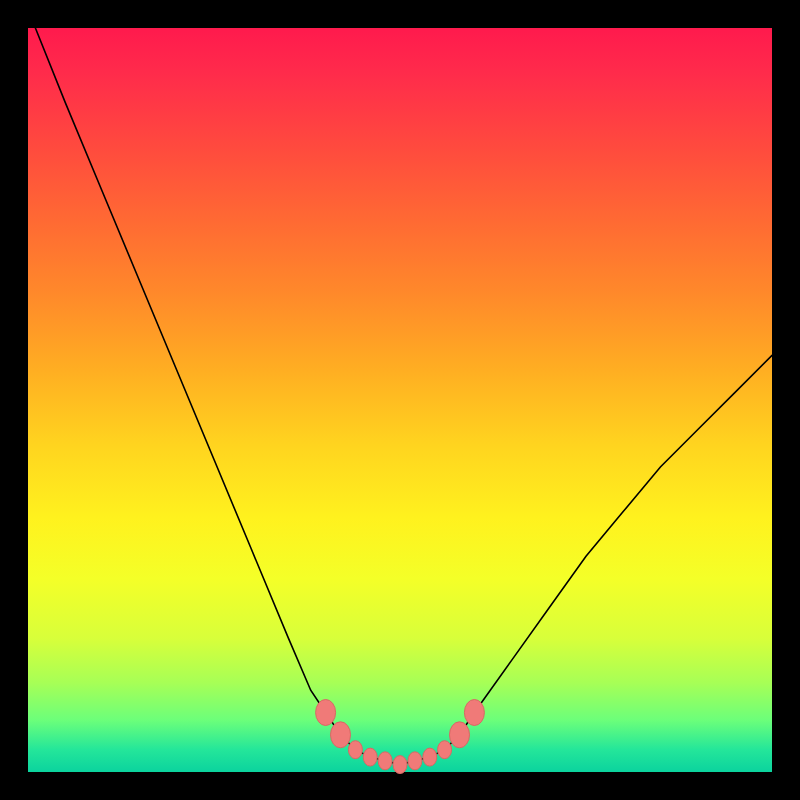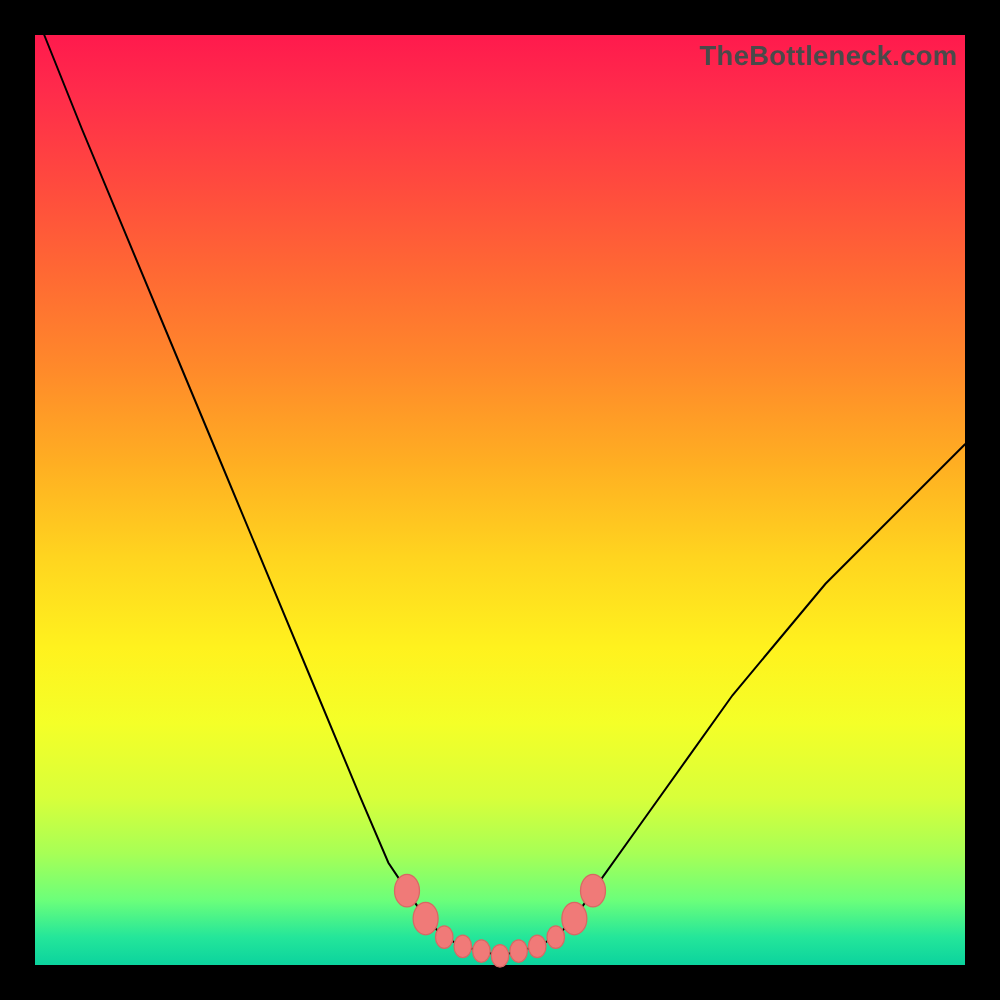--- a/index.html
+++ b/index.html
@@ -68,21 +68,20 @@
     fill: #f07a78;
     stroke: #d86864;
     stroke-width: 1;
   }
 </style>
 </head>
 <body>
 
 <div class="frame">
   <div class="plot-area">
-    <div class="watermark">TheBottleneck.com</div>
 
     <svg class="curve" viewBox="0 0 744 744" preserveAspectRatio="none">
       <path id="curve-path" class="curve-path" d="M7.4 0.0 L37.2 74.4 L74.4 163.7 L111.6 253.0 L148.8 342.2 L186.0 431.5 L223.2 520.8 L260.4 610.1 L282.7 662.2 L297.6 684.5 L312.5 706.8 L327.4 721.7 L342.2 729.1 L357.1 732.8 L372.0 736.6 L386.9 732.8 L401.8 729.1 L416.6 721.7 L431.5 706.8 L446.4 684.5 L483.6 632.4 L520.8 580.3 L558.0 528.2 L595.2 483.6 L632.4 439.0 L669.6 401.8 L706.8 364.6 L744.0 327.4" stroke="#000000"></path>
       <g id="markers-group">
           <ellipse cx="297.6" cy="684.5" rx="10" ry="13" class="marker" fill="#f07a78"></ellipse>
           <ellipse cx="312.5" cy="706.8" rx="10" ry="13" class="marker" fill="#f07a78"></ellipse>
           <ellipse cx="327.4" cy="721.7" rx="7" ry="9" class="marker" fill="#f07a78"></ellipse>
           <ellipse cx="342.2" cy="729.1" rx="7" ry="9" class="marker" fill="#f07a78"></ellipse>
           <ellipse cx="357.1" cy="732.8" rx="7" ry="9" class="marker" fill="#f07a78"></ellipse>
           <ellipse cx="372.0" cy="736.6" rx="7" ry="9" class="marker" fill="#f07a78"></ellipse>

